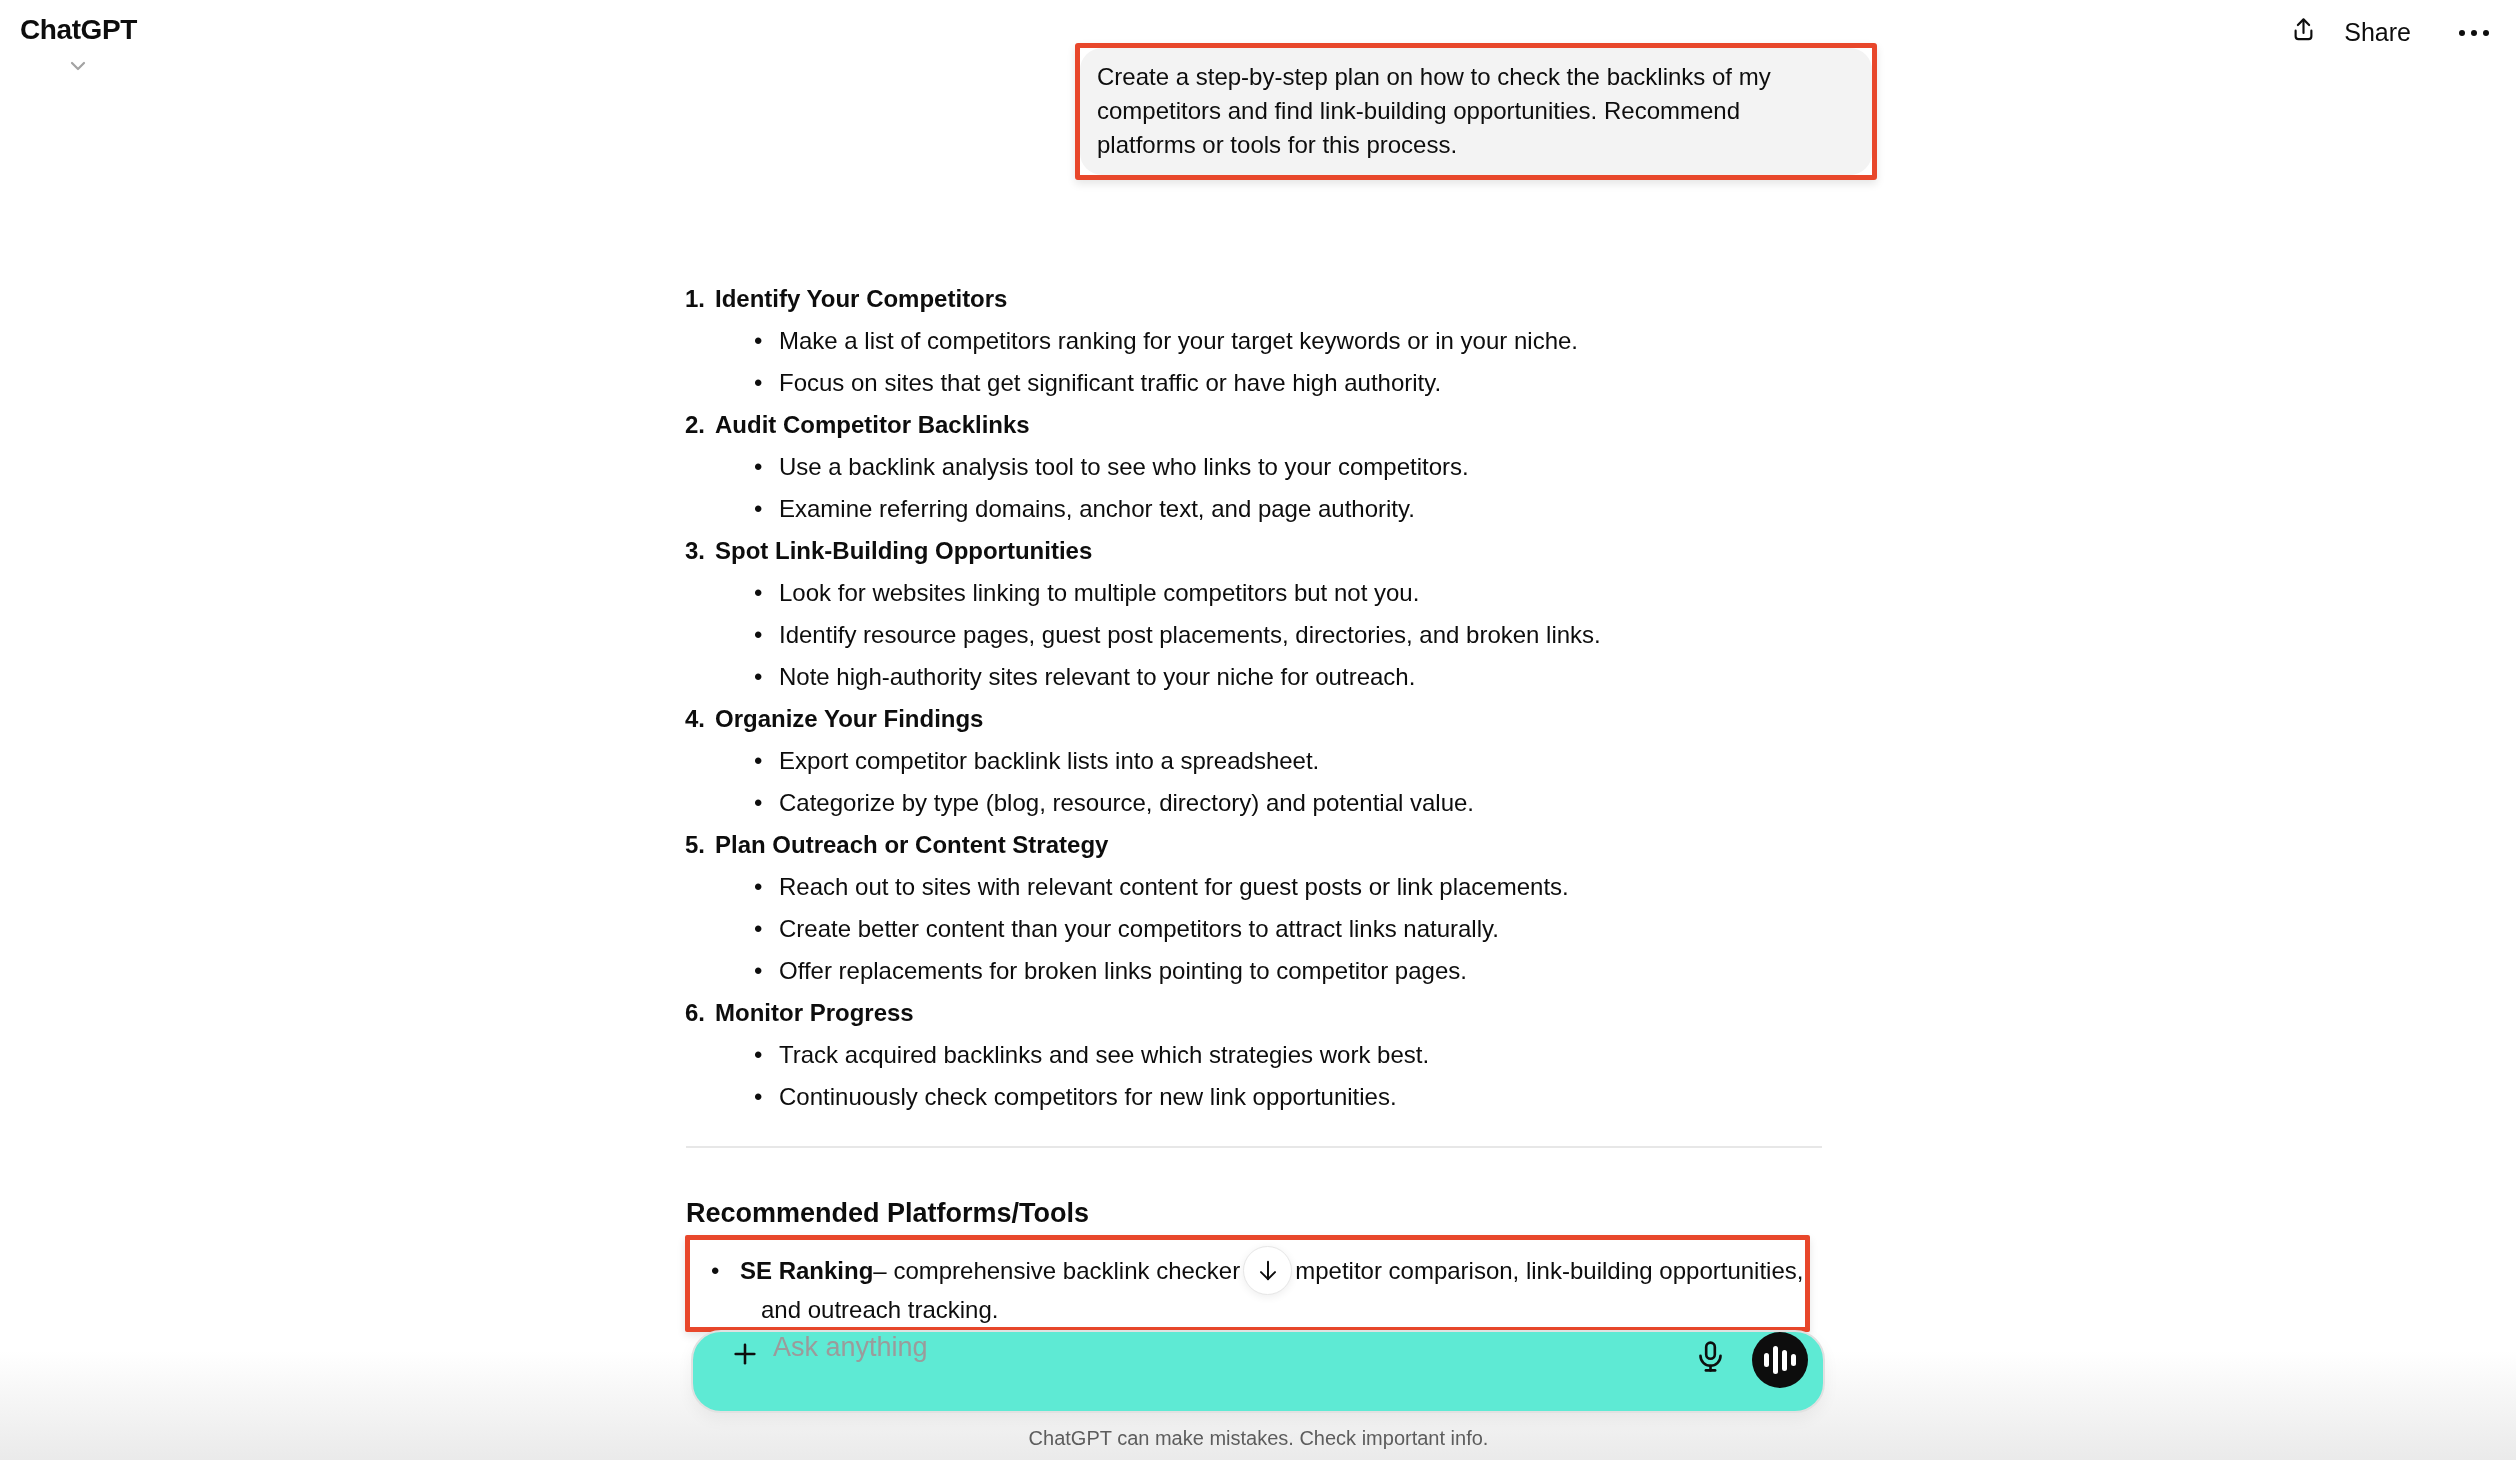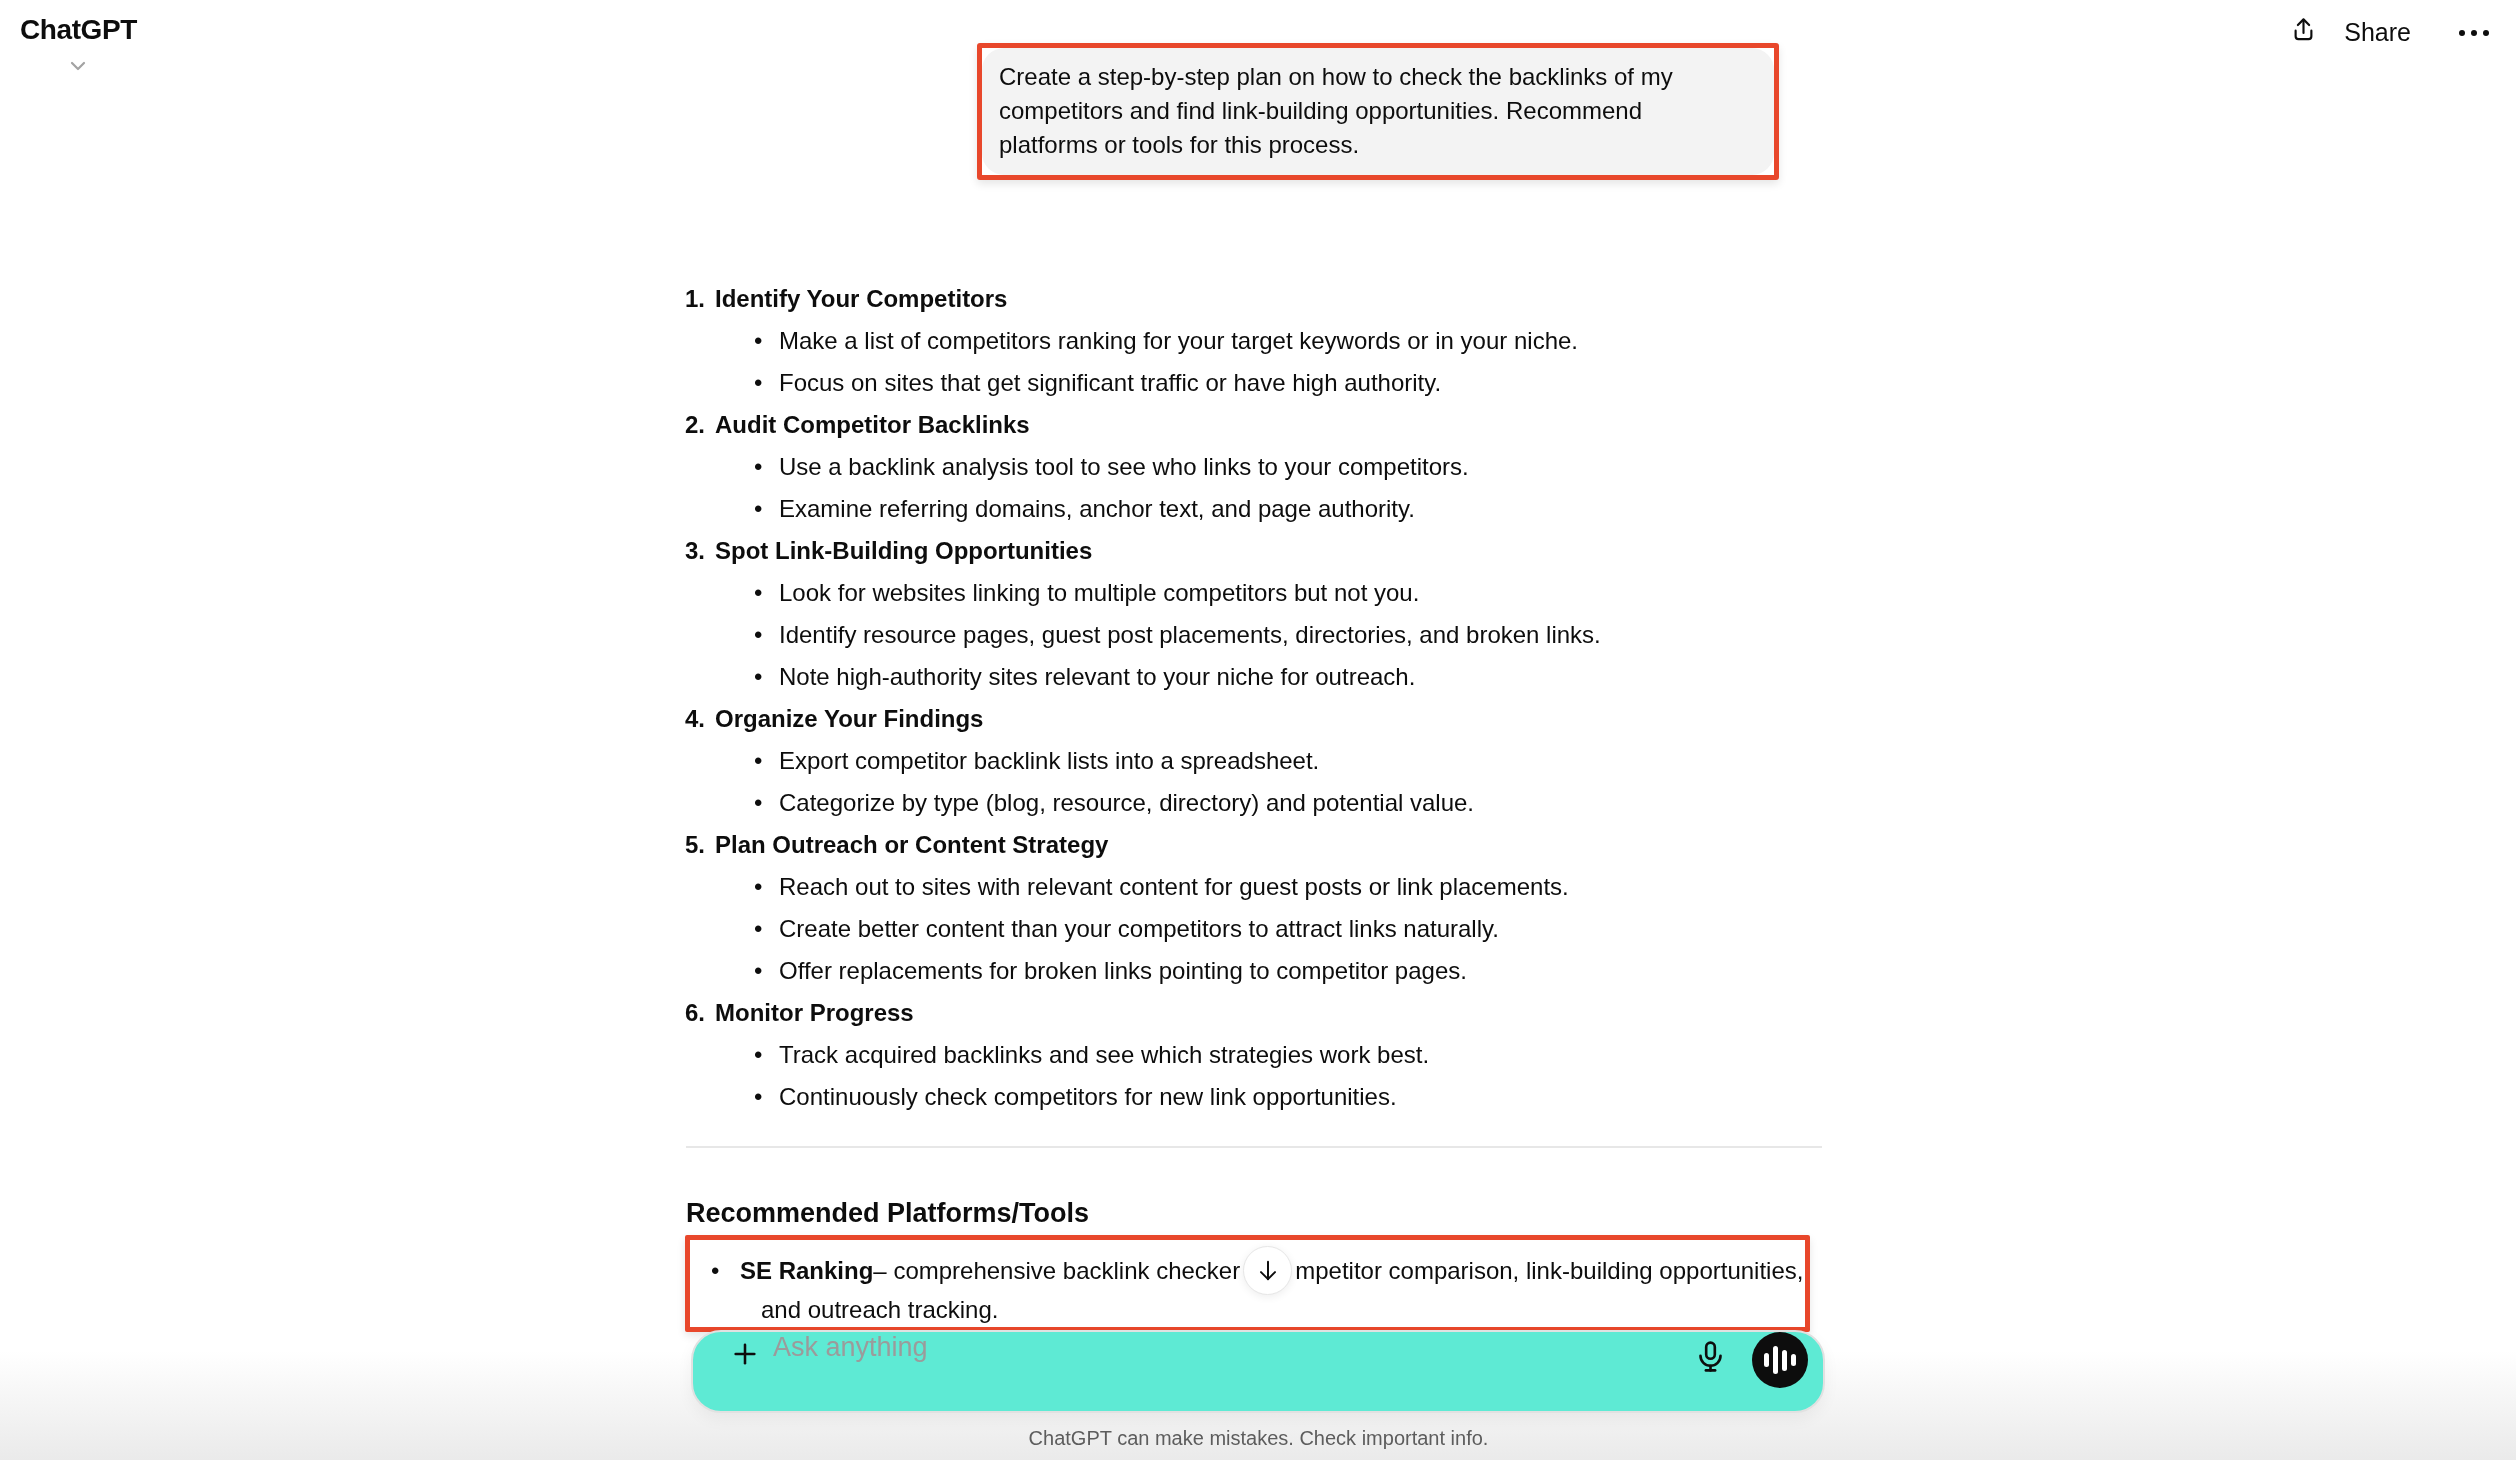--- a/index.html
+++ b/index.html
@@ -10,21 +10,21 @@
   
   .brand-wrap { position:absolute; left:20px; top:14px; display:flex; align-items:center; gap:8px; cursor:pointer;flex-direction:column; }
   .brand { font-size:28px; font-weight:700; letter-spacing:-0.4px; color:#0d0d0d; }
   .chevron svg { display:block; }
   .topbar-right { position:absolute; right:26px; top:16px; display:flex; align-items:center; gap:46px; }
   .share-btn { display:flex; align-items:center; gap:27px; font-size:25px; color:#0d0d0d; cursor:pointer; }
   .dots-btn { display:flex; align-items:center; gap:6px; padding:6px 2px; cursor:pointer; }
   .dots-btn i { width:6px; height:6px; border-radius:50%; background:#0d0d0d; display:block; }
 
   
-  .user-box { position:absolute; left:977px; top:43px; width:802px; border:5px solid #E8472B;
+  .user-box { position:absolute; left:1075px; top:43px; width:802px; border:5px solid #E8472B;
               border-radius:3px; background:#fff; box-shadow:0 4px 8px rgba(0,0,0,0.10); }
   .user-bubble { background:#f3f3f3; border-radius:22px; padding:12px 30px 13px 17px;
                  font-size:24px; line-height:34px; color:#0d0d0d; width:100%; }
 
   
   .plan { position:absolute; left:685px; top:278px; width:1148px; font-size:24px; line-height:42px; }
   .line { display:flex; align-items:baseline; }
   .num  { flex:0 0 30px; font-weight:700; }
   .ht   { font-weight:700; }
   .bl   { padding-left:69px; }

